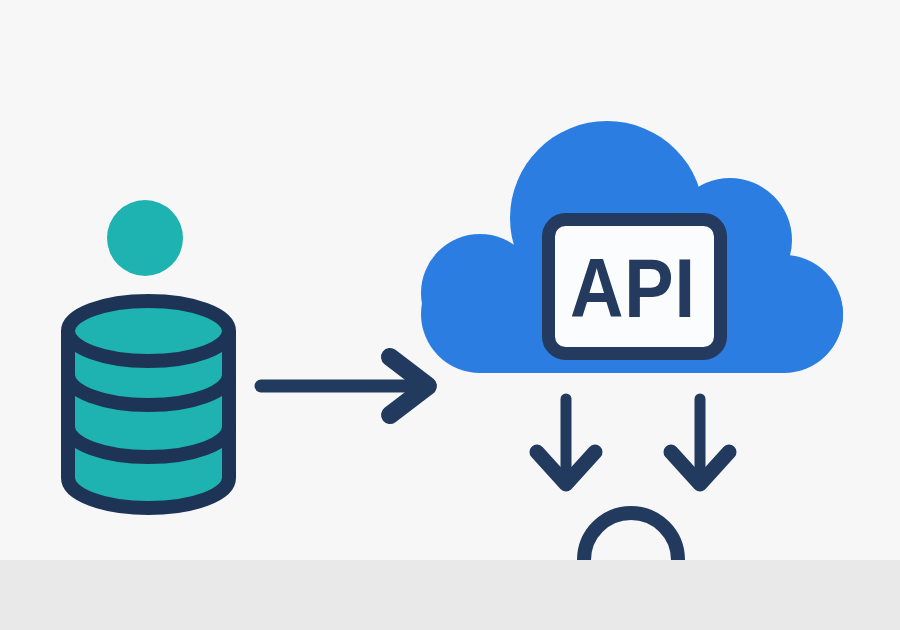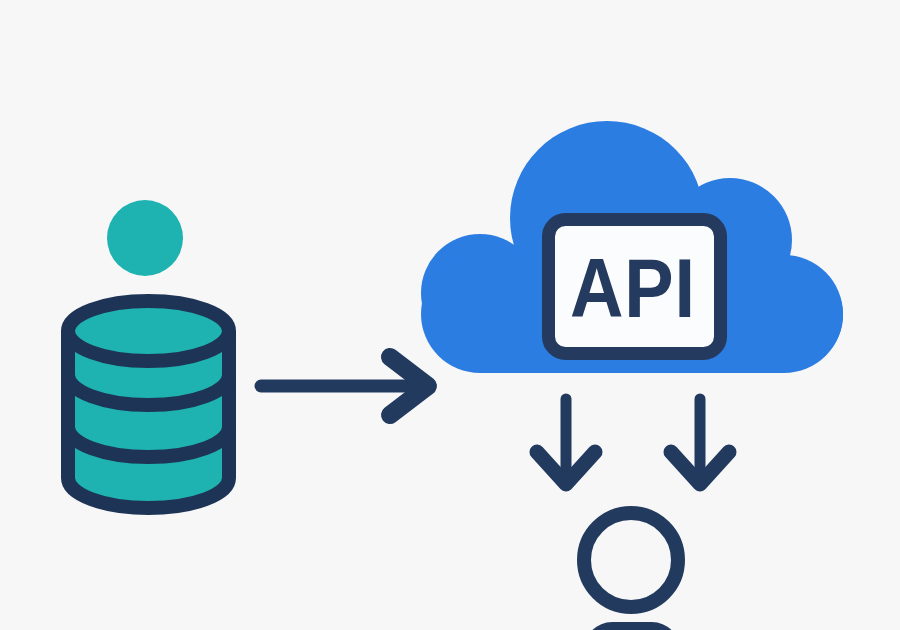--- a/index.html
+++ b/index.html
@@ -4,21 +4,21 @@
 <style>
   html, body {
     margin: 0;
     padding: 0;
     background: #e9e9ea;
     font-family: "Liberation Sans", sans-serif;
   }
   .stage {
     position: relative;
     width: 900px;
-    height: 630px;
+    height: 560px;
     margin: 0 auto;
     overflow: hidden;
   }
   .stage svg {
     position: absolute;
     inset: 0;
     display: block;
   }
   .api-text {
     font-family: "Liberation Sans", sans-serif;

